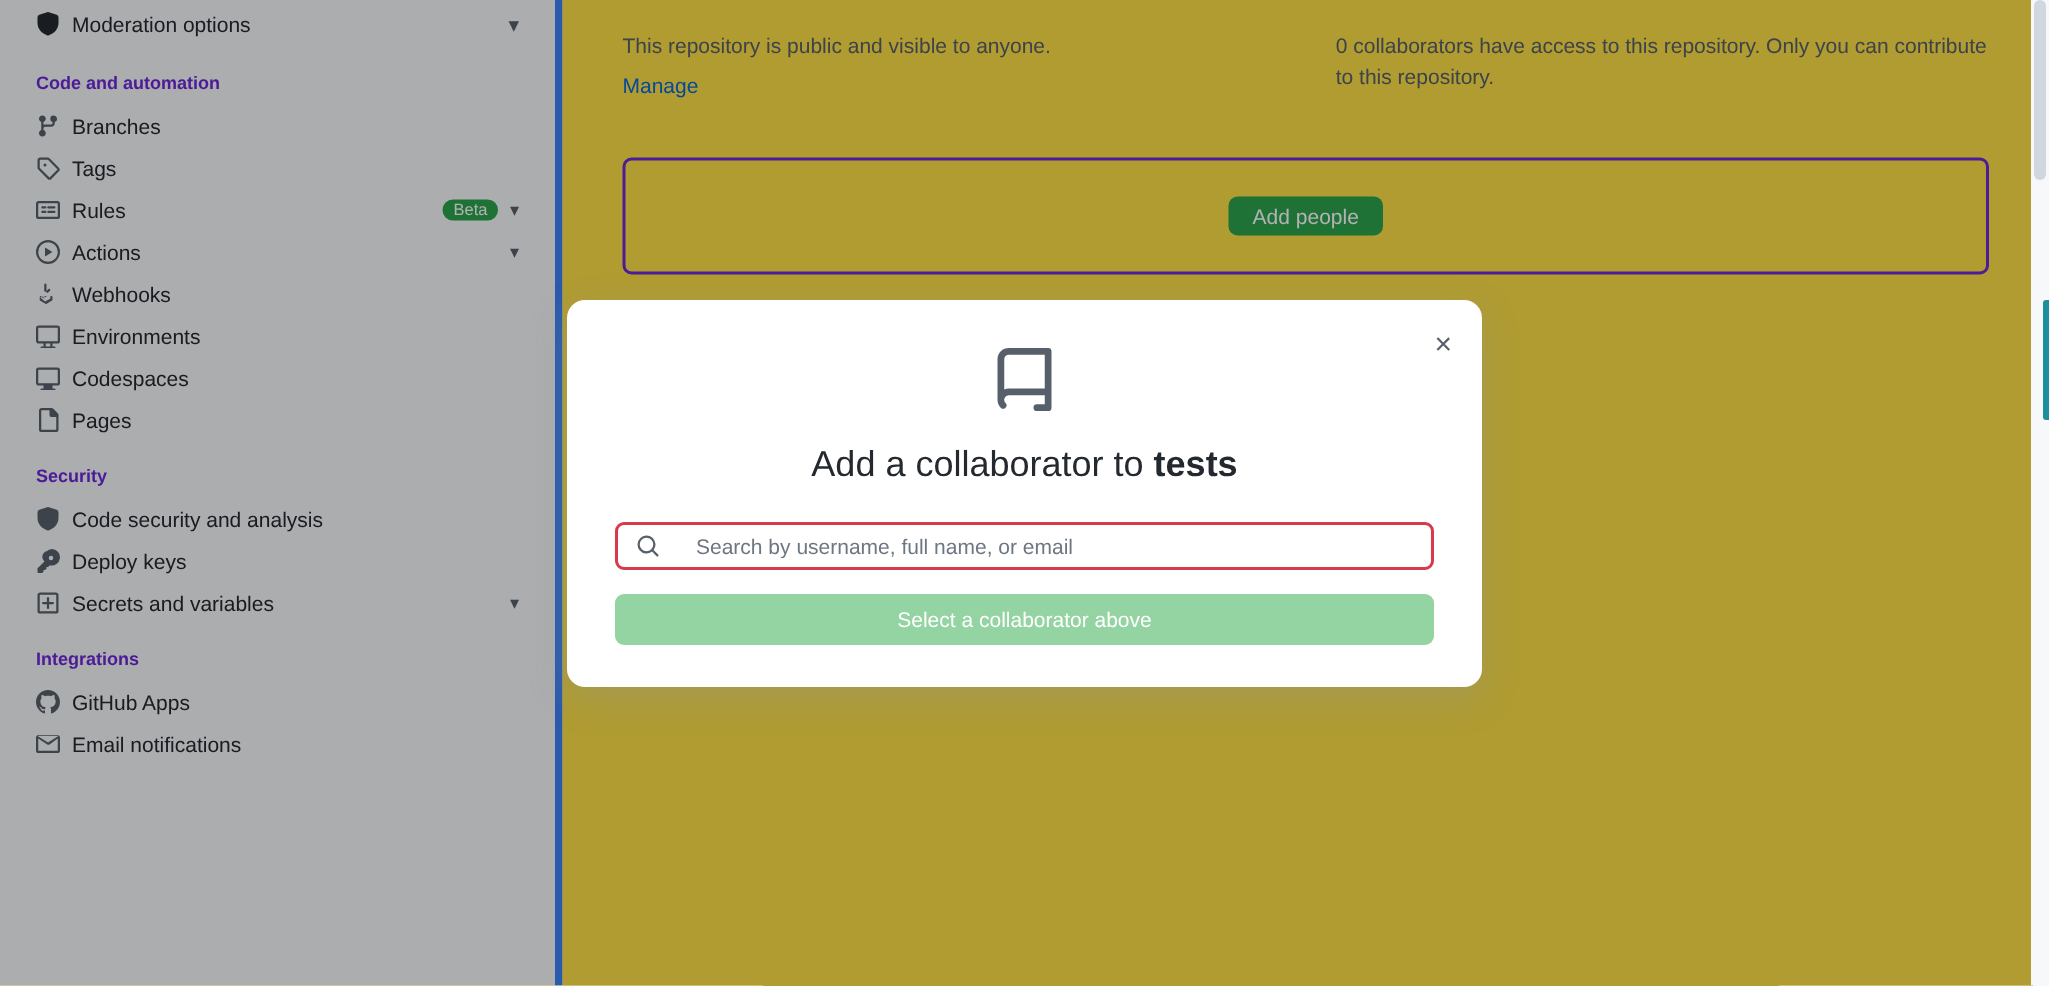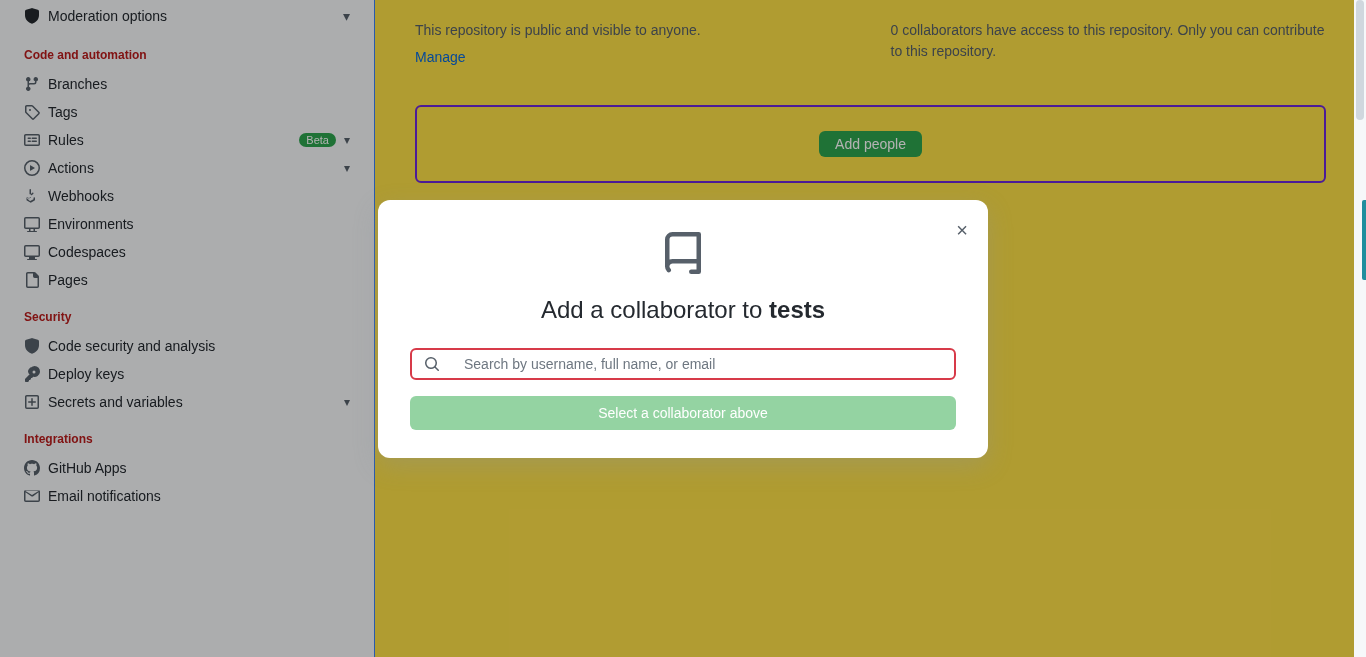--- a/index.html
+++ b/index.html
@@ -23,35 +23,35 @@
     }
 
     
     .sidebar {
       position: absolute;
       top: 0;
       left: 0;
       width: 375px;
       height: 657px;
       background: #f6f8fa;
-      border-right: 1px solid #3b82f6;
+      border-right: 5px solid #3b82f6;
       overflow-y: auto;
       z-index: 1;
       padding-bottom: 20px;
     }
 
     .sidebar-section {
       margin-top: 16px;
       padding: 0 16px;
     }
 
     .sidebar-section-title {
       font-size: 12px;
       font-weight: 600;
-      color: #b91c1c;
+      color: #6d28d9;
       margin-bottom: 8px;
       padding: 0 8px;
     }
 
     .sidebar-item {
       display: flex;
       align-items: center;
       padding: 6px 8px;
       border-radius: 6px;
       cursor: pointer;

